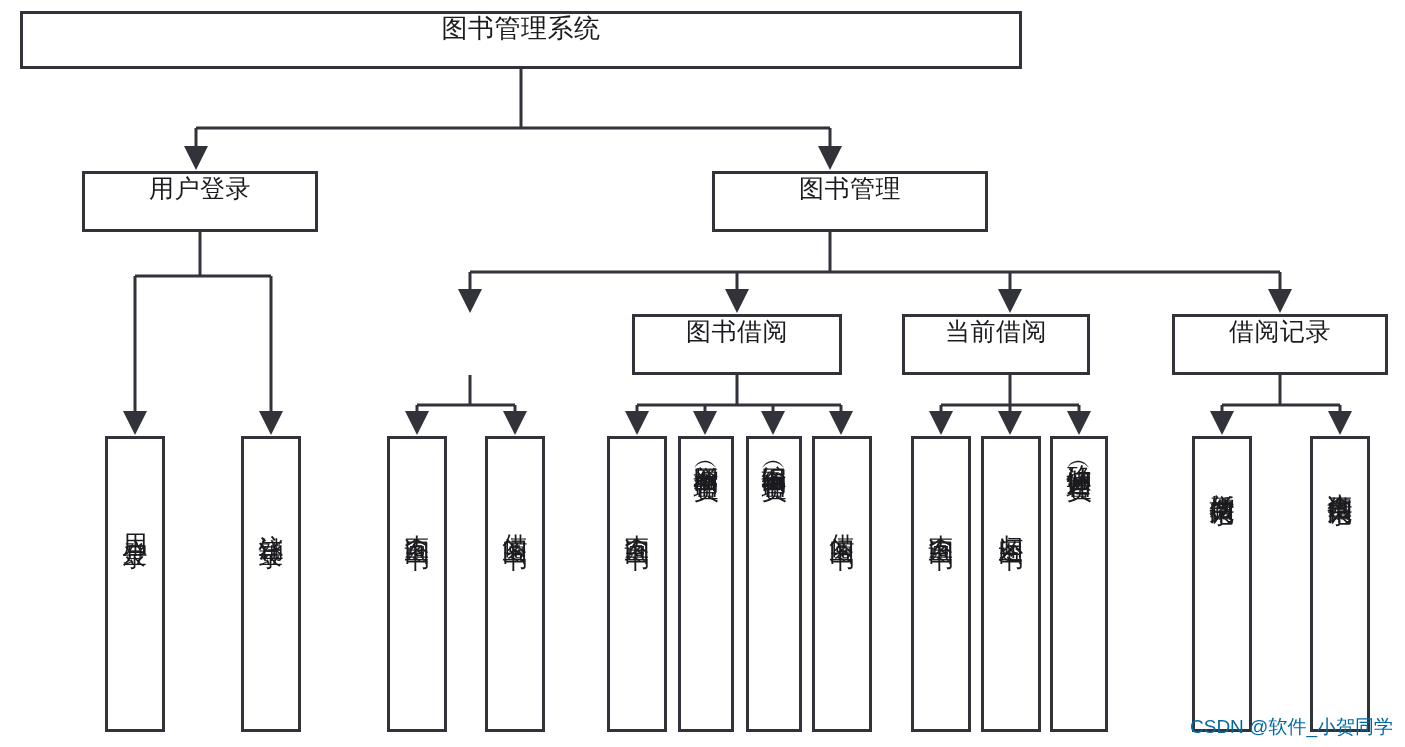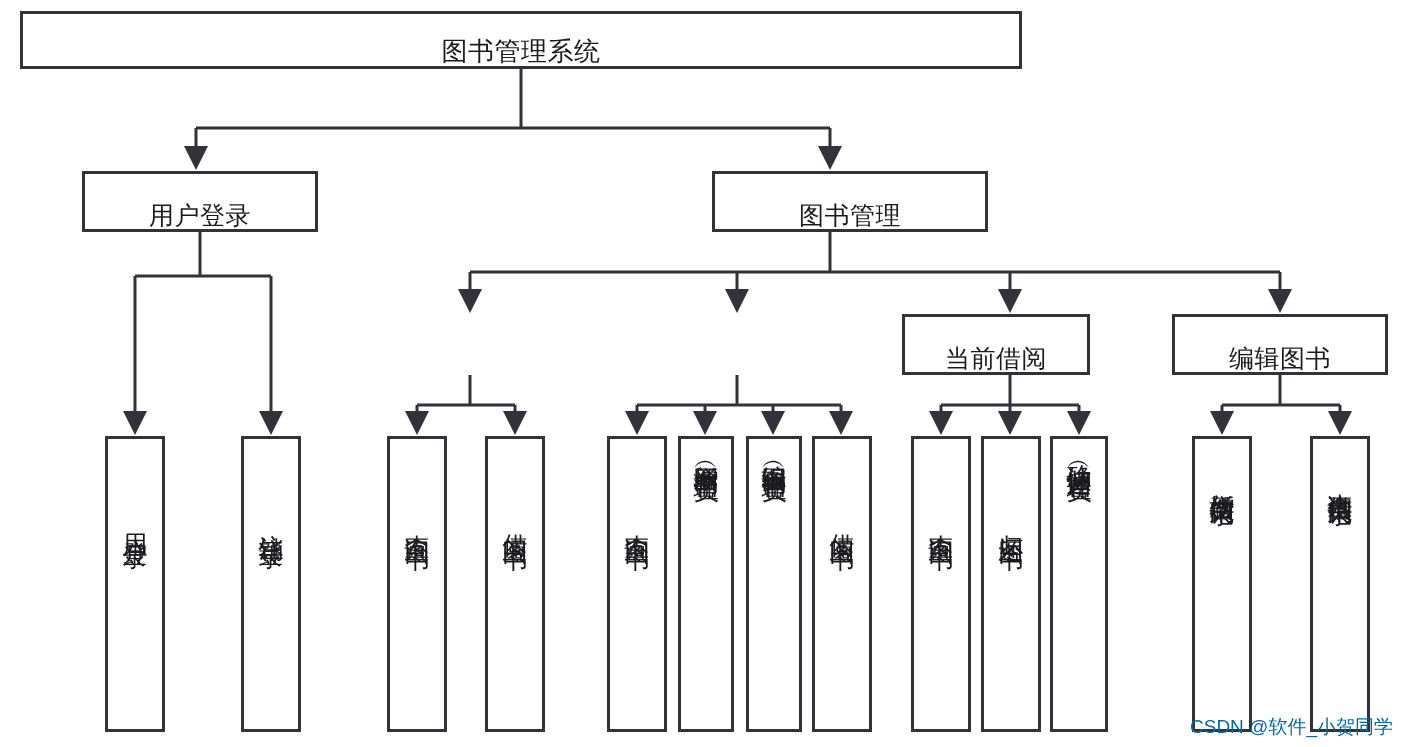--- a/index.html
+++ b/index.html
@@ -25,21 +25,21 @@
     width: 1405px;
     height: 747px;
     pointer-events: none;
   }
   .node {
     position: absolute;
     box-sizing: border-box;
     border: 3px solid #32323a;
     background: #ffffff;
     display: flex;
-    align-items: flex-end;
+    align-items: flex-start;
     justify-content: center;
     color: #1b1b1f;
   }
   .node .label {
     display: block;
     text-align: center;
     line-height: 1.12;
     white-space: nowrap;
   }
   
@@ -136,25 +136,28 @@
     <span class="label">图书管理系统</span>
   </div>
 
   <div class="node horiz" style="left:82px; top:171px; width:236px; height:61px;">
     <span class="label">用户登录</span>
   </div>
   <div class="node horiz" style="left:712px; top:171px; width:276px; height:61px;">
     <span class="label">图书管理</span>
   </div>
 
+  <div class="node horiz" style="left:632px; top:314px; width:210px; height:61px;">
+    <span class="label">图书借阅</span>
+  </div>
   <div class="node horiz" style="left:902px; top:314px; width:188px; height:61px;">
     <span class="label">当前借阅</span>
   </div>
   <div class="node horiz" style="left:1172px; top:314px; width:216px; height:61px;">
-    <span class="label">编辑图书</span>
+    <span class="label">借阅记录</span>
   </div>
 
   <div class="node vert" style="left:105px; top:436px; width:60px; height:296px; padding-top:75px;">
     <span class="label">用户登录</span>
   </div>
   <div class="node vert" style="left:241px; top:436px; width:60px; height:296px; padding-top:75px;">
     <span class="label">注销登录</span>
   </div>
 
   <div class="node vert" style="left:387px; top:436px; width:60px; height:296px; padding-top:75px;">

